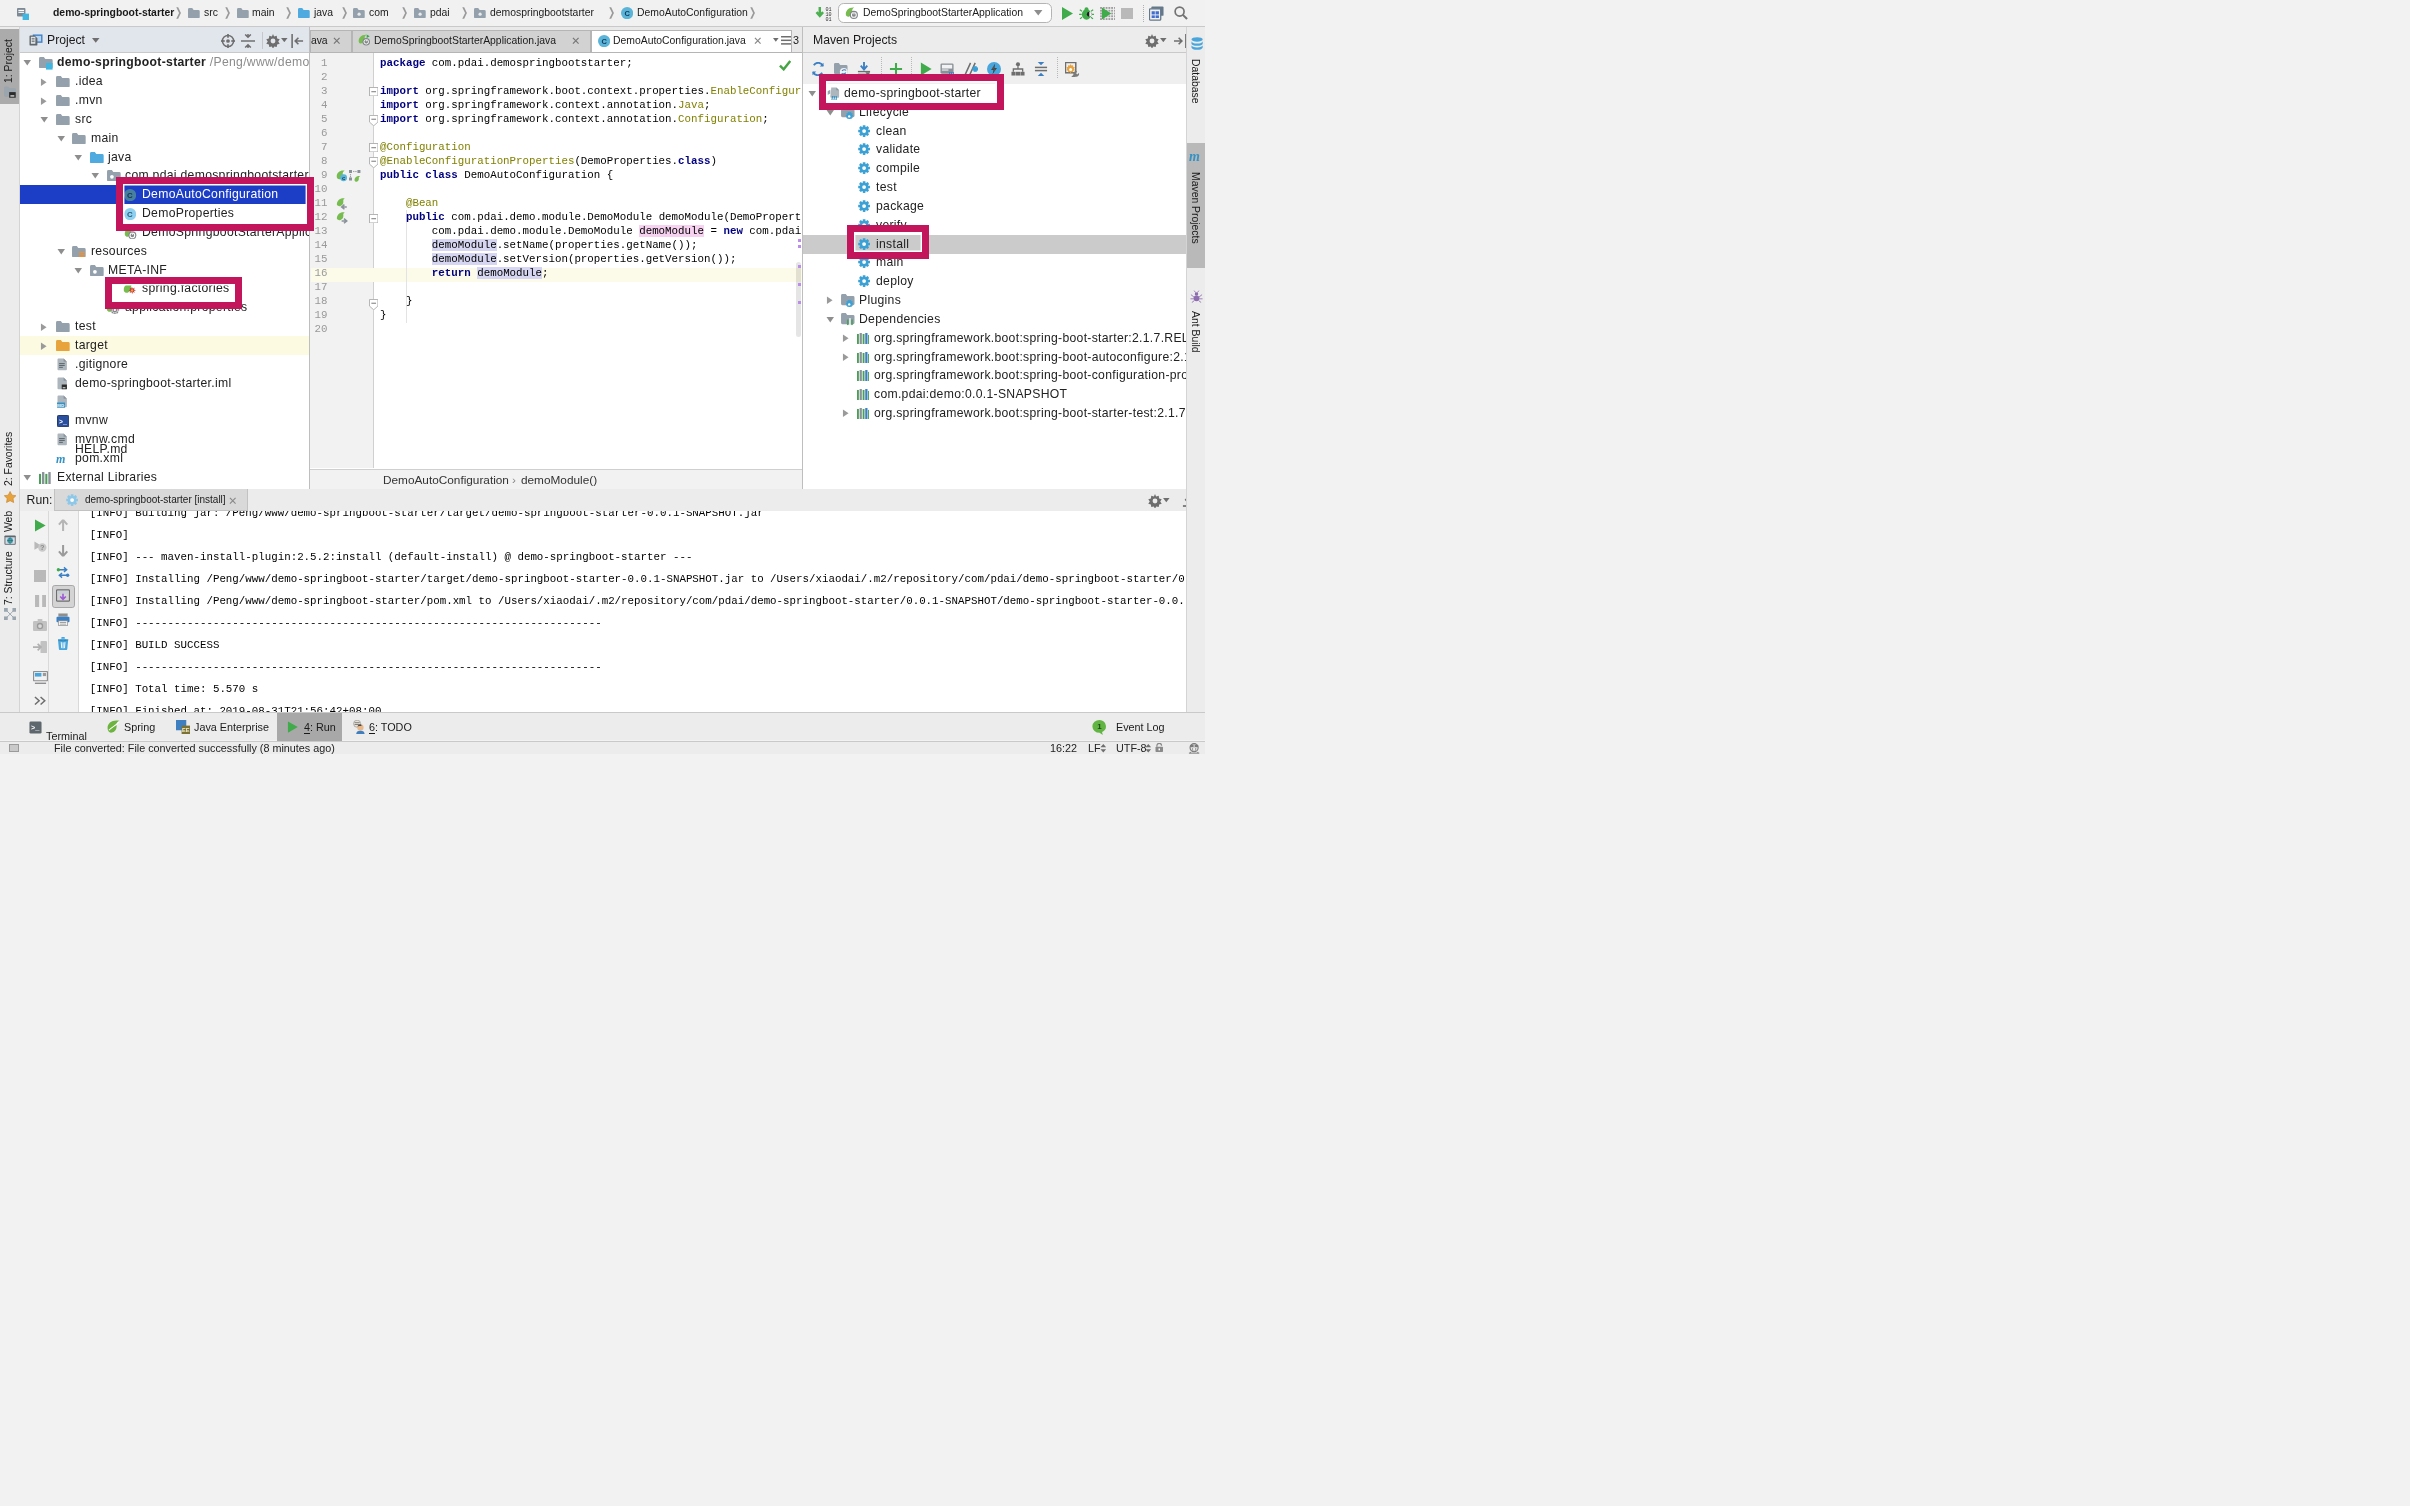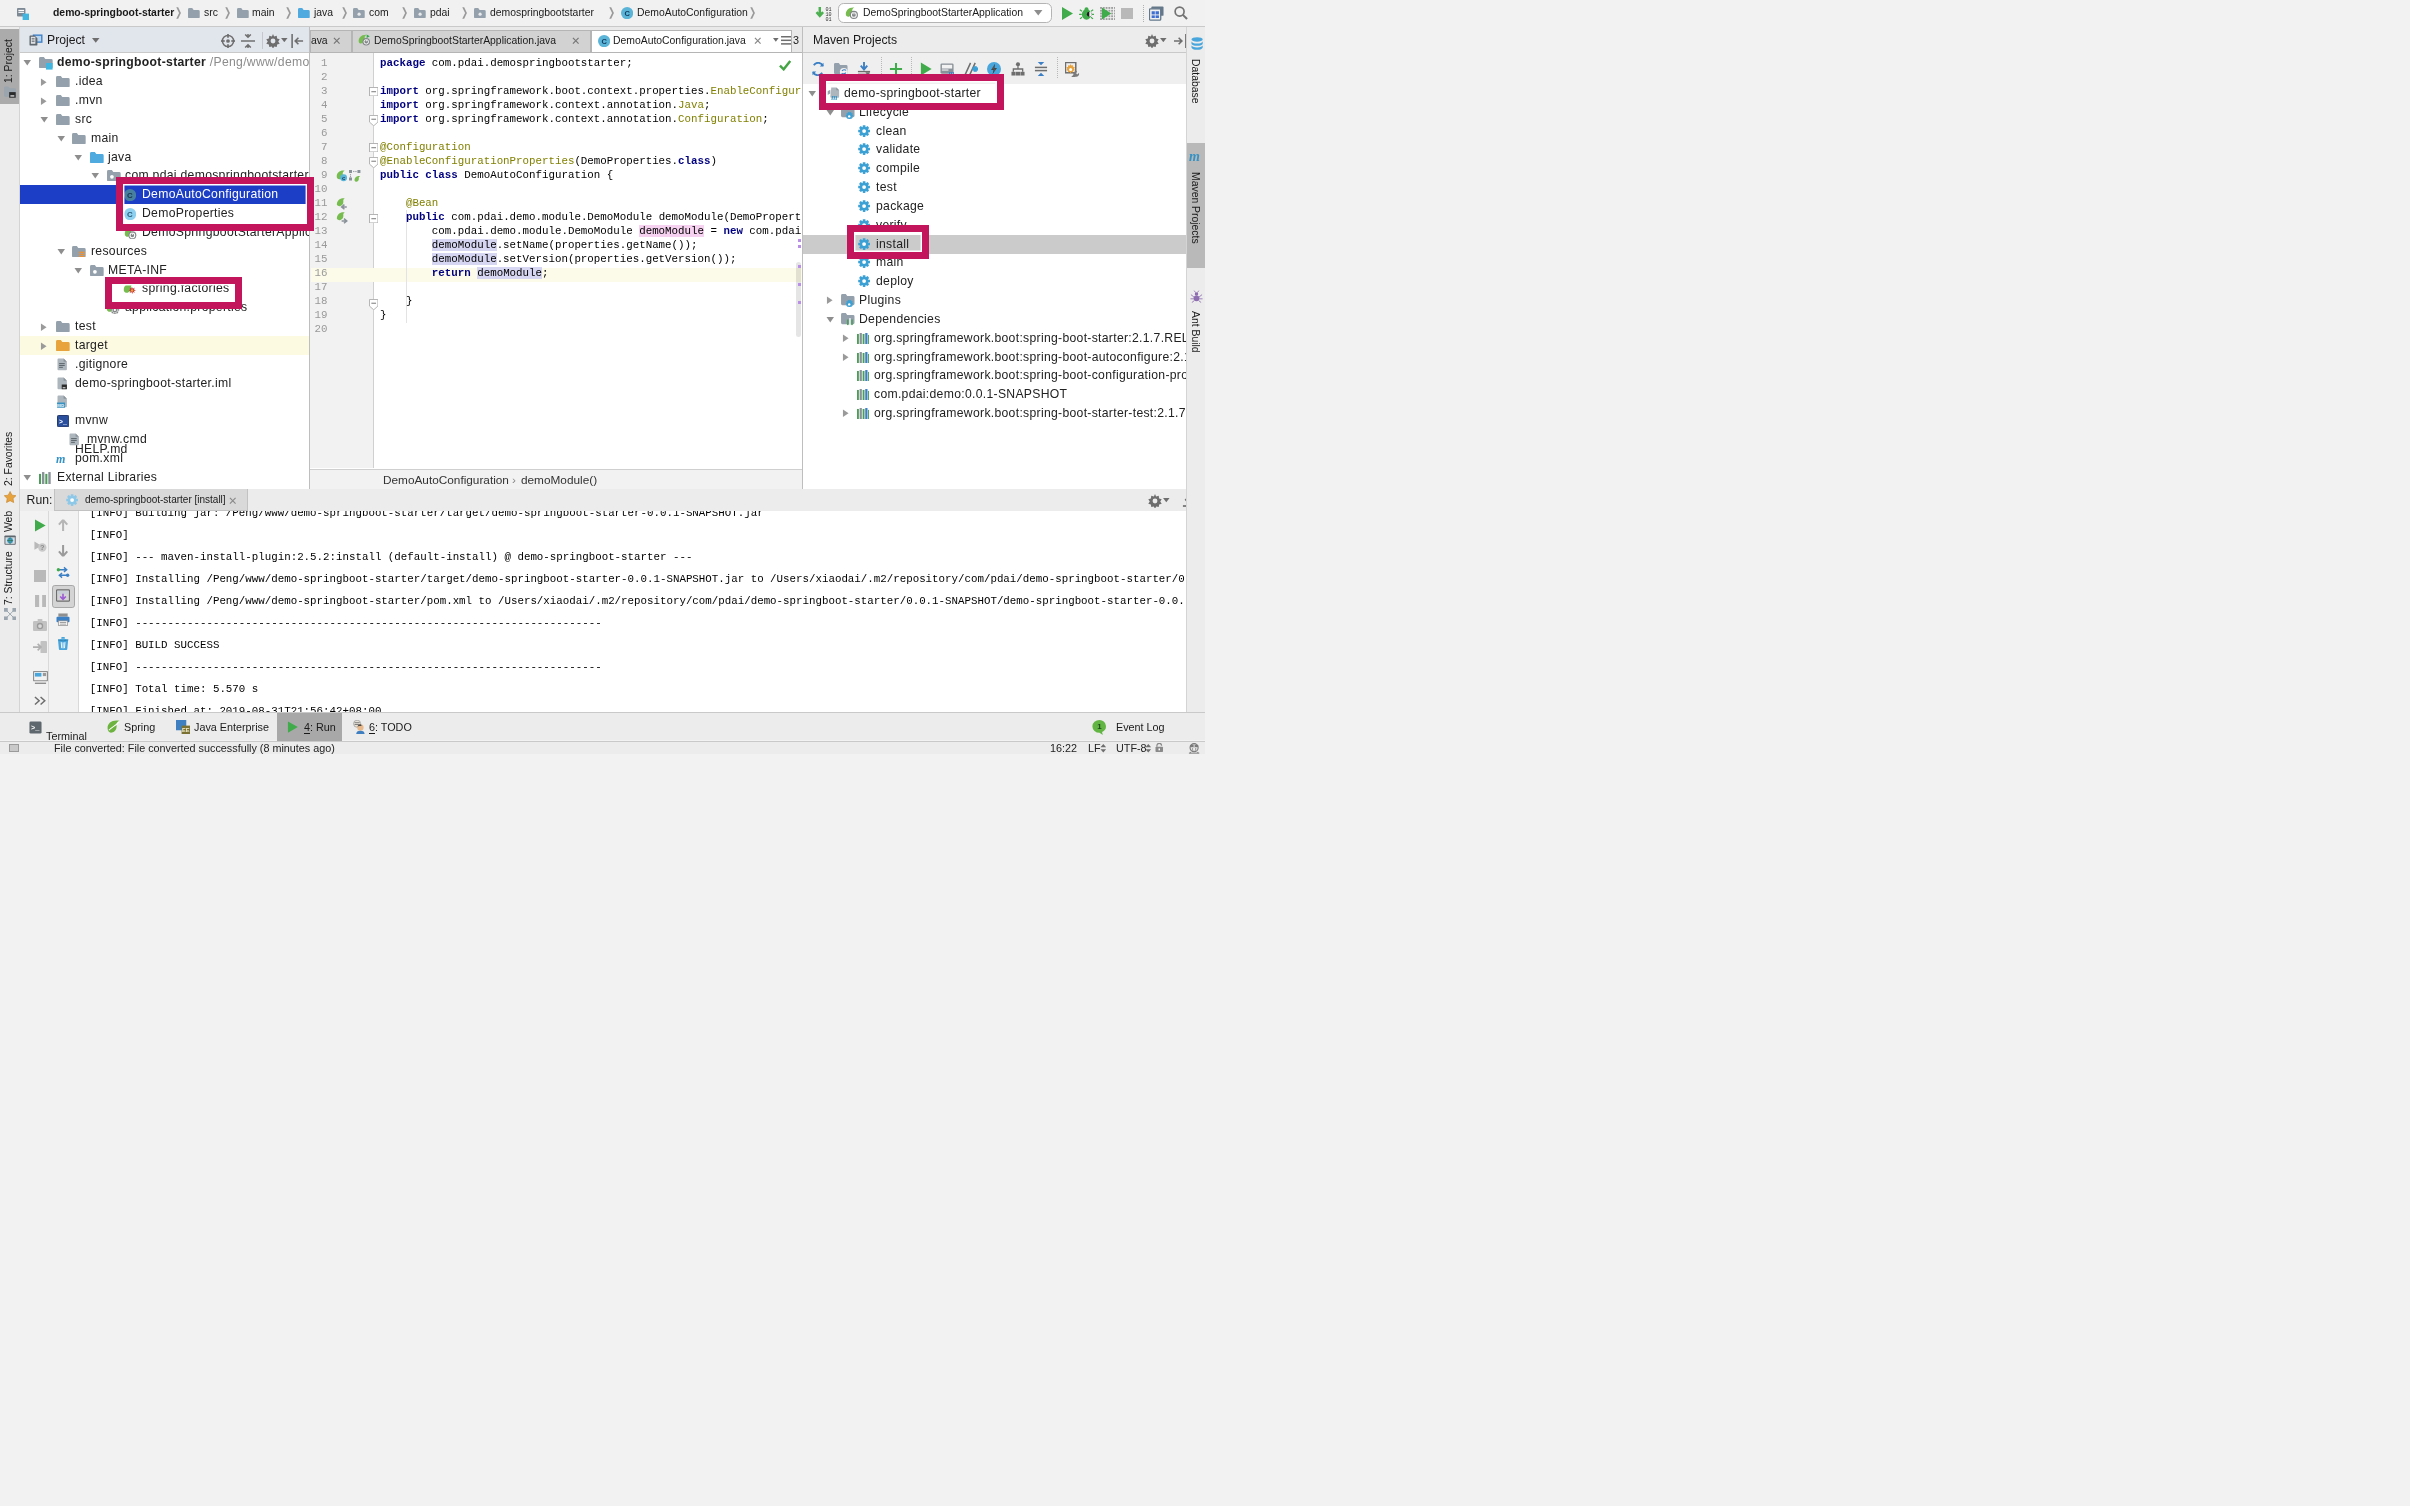--- a/index.html
+++ b/index.html
@@ -392,21 +392,21 @@
       </svg>
       <span class="abs" style="left:55px;top:0;margin-top:48px;">HELP.md</span>
     </div>
   <div class="row" style="left:0;top:384px;width:290px;">
       <svg class="abs" style="left:37px;top:3.8px;font-size:13px" width="12.2" height="12.2" viewBox="0 0 13 13">
         <rect x="0.5" y="0.5" width="12" height="12" rx="1" fill="#2a4f9c" stroke="#1a2f63"></rect>
         <text x="2" y="9.5" font-size="7" font-weight="bold" fill="#fff" font-family="Liberation Mono">&gt;_</text>
       </svg>
       <span class="abs" style="left:55px;top:0;">mvnw</span>
     </div>
-  <div class="row" style="left:12px;top:403px;width:284px;">
+  <div class="row" style="left:0;top:403px;width:284px;">
       <svg class="abs" style="left:37px;top:3.3px;" width="10.4" height="12.7" viewBox="0 0 11 13.5">
         <path d="M0.5 1.5 a1 1 0 011-1 h5.5 l3.5 3.5 v8 a1 1 0 01-1 1 h-8 a1 1 0 01-1-1z" fill="#aeb6bd"></path>
         <path d="M7 0.5 l3.5 3.5 h-3.5z" fill="#8b949c"></path>
         <g fill="#5f676e">
           <rect x="2.2" y="5.4" width="6" height="1.1"></rect>
           <rect x="2.2" y="7.4" width="6" height="1.1"></rect>
           <rect x="2.2" y="9.4" width="4" height="1.1"></rect>
         </g>
       </svg>
       <span class="abs" style="left:55px;top:0;">mvnw.cmd</span>

